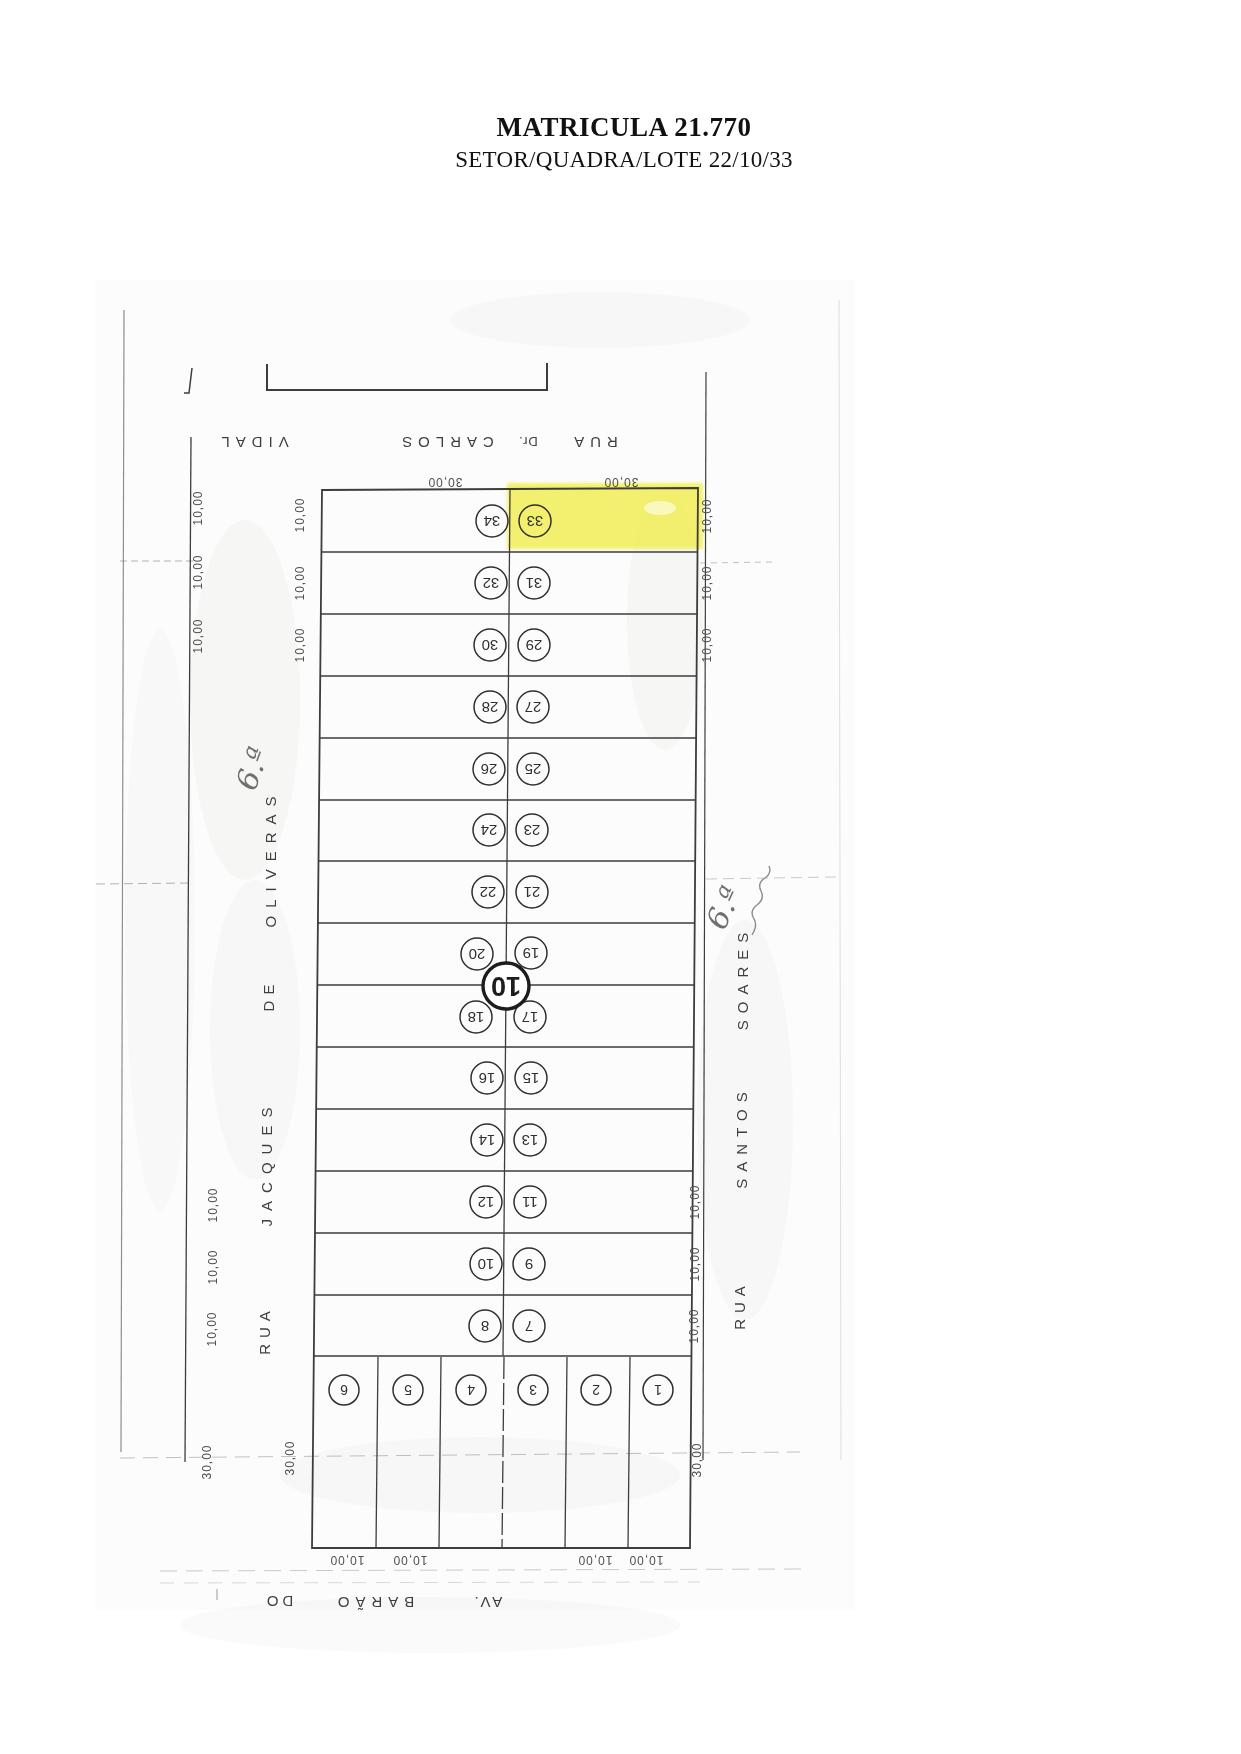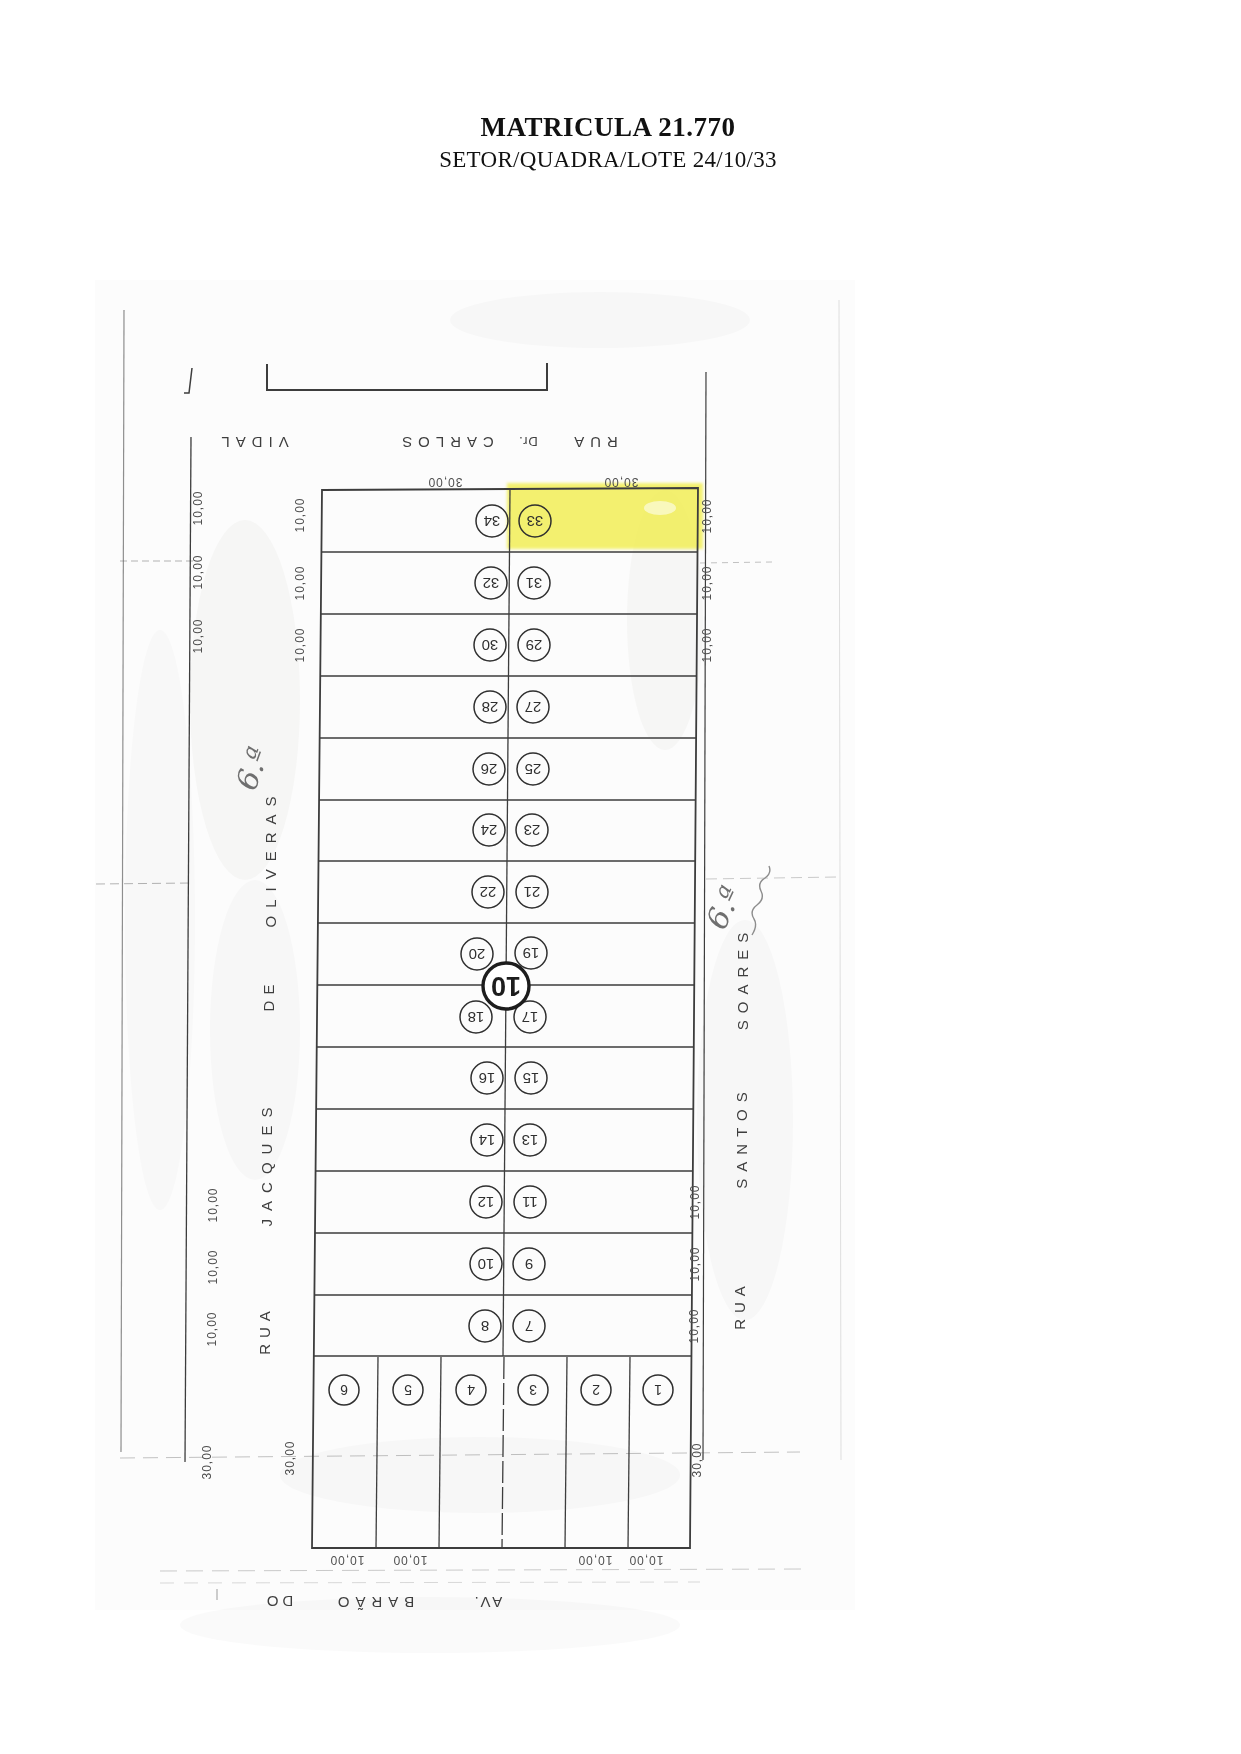--- a/index.html
+++ b/index.html
@@ -1,40 +1,40 @@
 <!DOCTYPE html>
 <html><head>
 <meta charset="utf-8">
 <style>
   html,body{margin:0;padding:0;background:#e8e8e8;}
   .page{position:relative;width:1241px;height:1754px;background:#ffffff;overflow:hidden;
         font-family:"Liberation Sans",sans-serif;}
   .title-block{position:absolute;top:112px;left:0;width:1216px;text-align:center;color:#111;
-               font-family:"Liberation Serif",serif;}
+               font-family:"Liberation Serif",serif;padding-left:16px;}
   .title-block h1{margin:0;font-size:27px;font-weight:bold;letter-spacing:.5px;}
   .title-block h2{margin:4px 0 0 0;font-size:23px;font-weight:normal;letter-spacing:.3px;}
   svg{position:absolute;top:0;left:0;}
   .blk{stroke:#3d3d3d;fill:none;}
   .ln{font-size:15px;fill:#2f2f2f;text-anchor:middle;}
   .lnb{font-size:14px;fill:#2f2f2f;text-anchor:middle;}
   .lc{stroke:#2f2f2f;stroke-width:1.5;fill:none;}
   .dim{font-size:12px;fill:#4f4f4f;text-anchor:middle;letter-spacing:1px;}
   .street{font-size:15px;fill:#3e3e3e;text-anchor:middle;letter-spacing:6px;}
   .hand{font-family:"DejaVu Serif",serif;font-style:italic;font-size:30px;fill:#6f6f6f;text-anchor:middle;}
   .quadra{font-size:27px;font-weight:bold;fill:#1d1d1d;text-anchor:middle;}
   .artifact{stroke:#6a6a6a;fill:none;}
 </style>
 </head>
 <body>
 
 <div class="page">
 
   <div class="title-block">
     <h1>MATRICULA 21.770</h1>
-    <h2>SETOR/QUADRA/LOTE 24/10/33</h2>
+    <h2>SETOR/QUADRA/LOTE 22/10/33</h2>
   </div>
 
   <svg width="1241" height="1754" viewBox="0 0 1241 1754">
     <defs>
       <filter id="soft" x="-20%" y="-20%" width="140%" height="140%">
         <feGaussianBlur stdDeviation="1.6"></feGaussianBlur>
       </filter>
     </defs>
 
     <g opacity="1">

